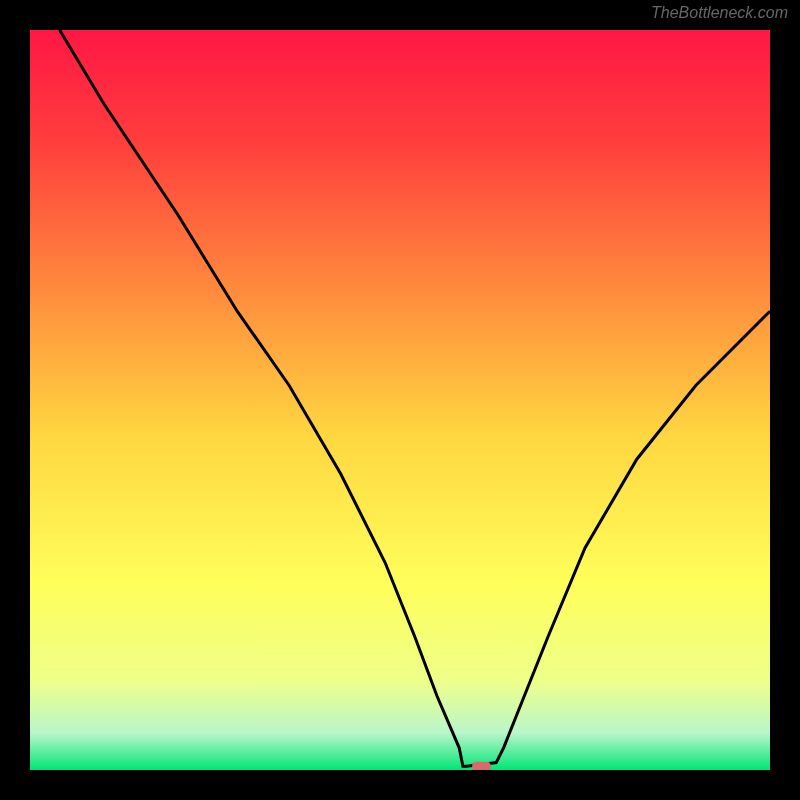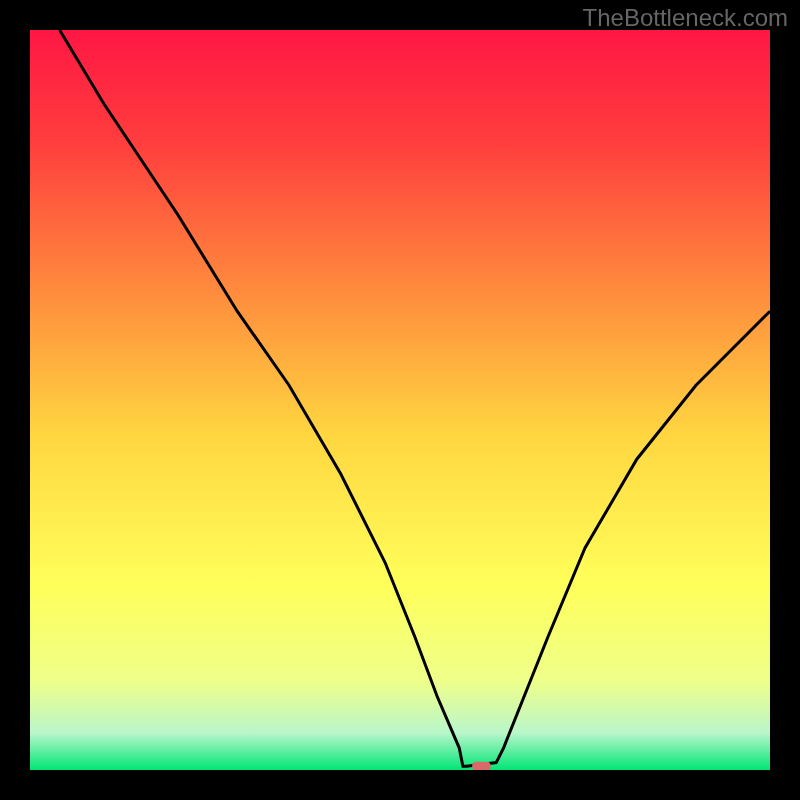--- a/index.html
+++ b/index.html
@@ -9,22 +9,23 @@
     height: 800px;
     background: #000;
     position: relative;
     font-family: Arial, sans-serif;
   }
   .watermark {
     position: absolute;
     top: 4px;
     right: 12px;
     color: #666;
-    font-size: 24px;
+    font-size: 16px;
     z-index: 10;
+    font-style: italic;
   }
   .chart-container {
     position: absolute;
     top: 30px;
     left: 30px;
     width: 740px;
     height: 740px;
     background: #000;
   }
   .plot-area {

